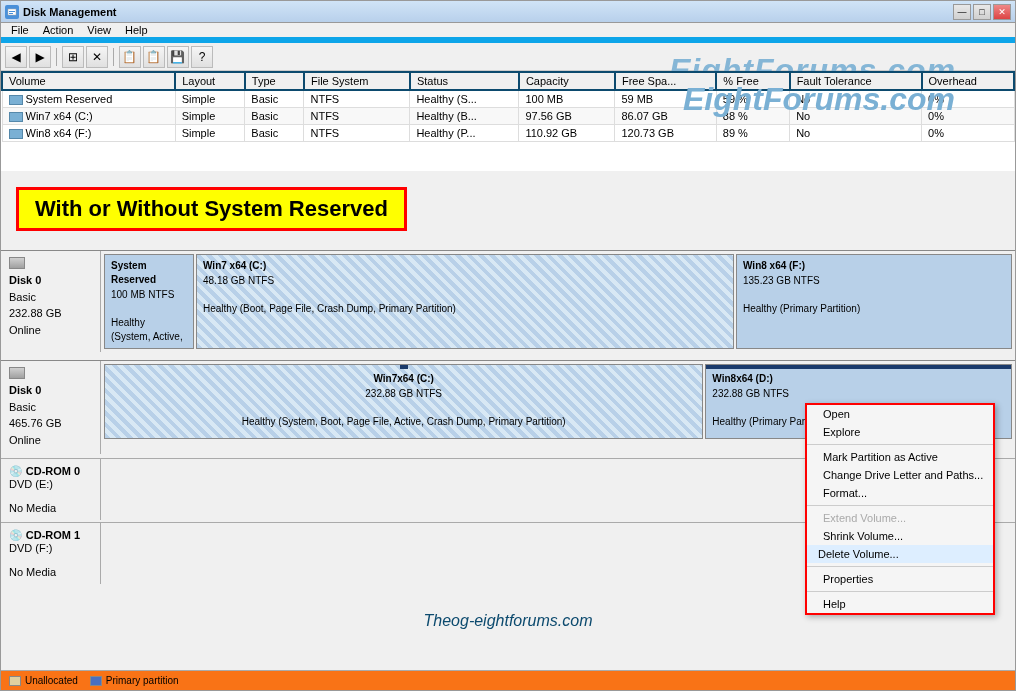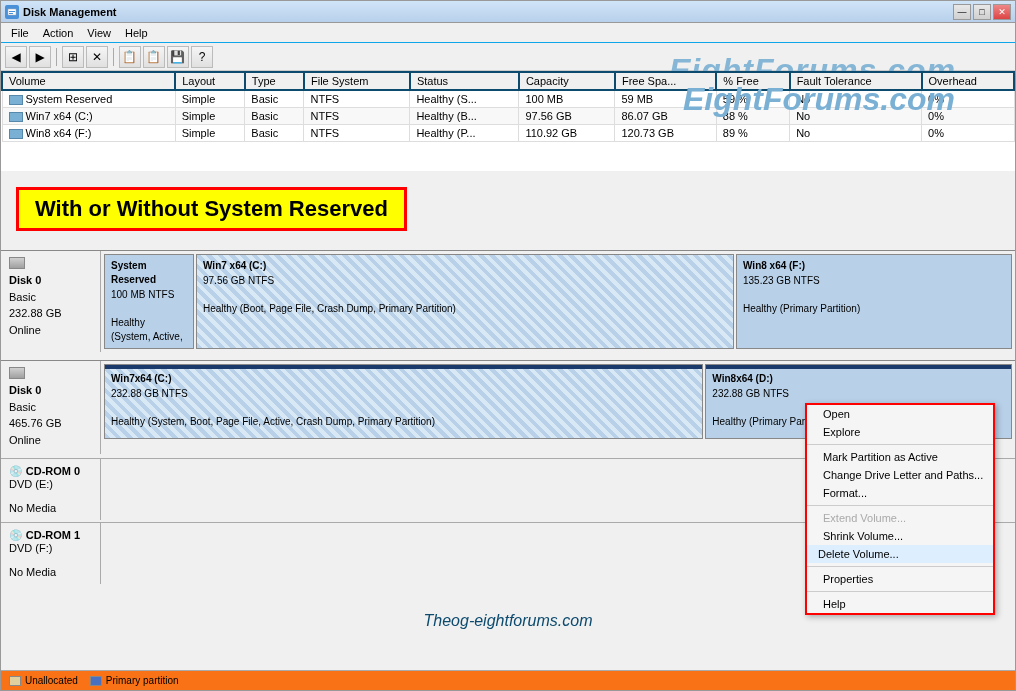--- a/index.html
+++ b/index.html
@@ -67,21 +67,21 @@
       cursor: pointer;
     }
 
     
     .menu-bar {
       background: #f0f0f0;
       height: 20px;
       display: flex;
       align-items: center;
       padding: 0 4px;
-      border-bottom: 1px solid #0ea5e9;
+      border-bottom: 6px solid #0ea5e9;
       gap: 2px;
     }
     .menu-item {
       padding: 2px 6px;
       cursor: pointer;
       font-size: 11px;
     }
 
     
     .toolbar {
@@ -508,21 +508,21 @@
         </div>
         <div class="disk-partitions">
           <div class="partition partition-system-reserved">
             <div class="partition-header">System Reserved</div>
             <span>100 MB NTFS</span>
               <br>
             <span>Healthy (System, Active,</span>
           </div>
           <div class="partition partition-win7-c">
             <div class="partition-header">Win7 x64 (C:)</div>
-            <span>97.56 GB NTFS</span>
+            <span>48.18 GB NTFS</span>
               <br>
             <span>Healthy (Boot, Page File, Crash Dump, Primary Partition)</span>
           </div>
           <div class="partition partition-win8-f">
             <div class="partition-header">Win8 x64 (F:)</div>
             <span>135.23 GB NTFS</span>
               <br>
             <span>Healthy (Primary Partition)</span>
           </div>
         </div>
@@ -530,21 +530,21 @@
 
       <div class="disk-row" style="margin-top:8px;">
         <div class="disk-label">
           <span class="disk-label-icon"></span>
           <strong>Disk 0</strong><br>
           <span>Basic</span><br>
           <span>465.76 GB</span><br>
           <span>Online</span>
         </div>
         <div class="disk-partitions">
-          <div class="partition partition-win7x64-c2" style="height:75px;">
+          <div class="partition partition-win7x64-c2" style="height:75px;align-items:center;">
             <div class="partition-dark-header"></div>
             <div class="partition-header">Win7x64 (C:)</div>
             <span>232.88 GB NTFS</span>
               <br>
             <span>Healthy (System, Boot, Page File, Active, Crash Dump, Primary Partition)</span>
           </div>
           <div class="partition partition-win8x64-d" style="height:75px;">
             <div class="partition-dark-header"></div>
             <div class="partition-header">Win8x64 (D:)</div>
             <span>232.88 GB NTFS</span>

